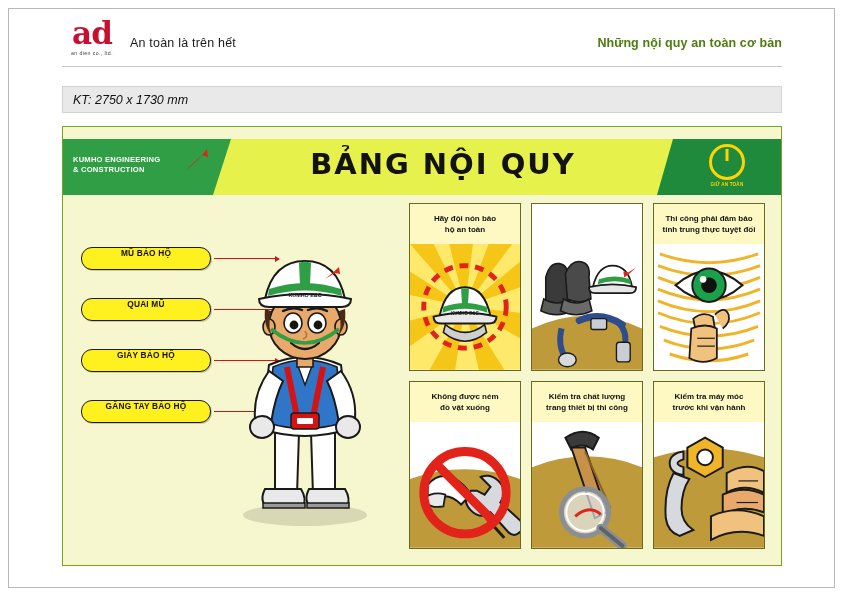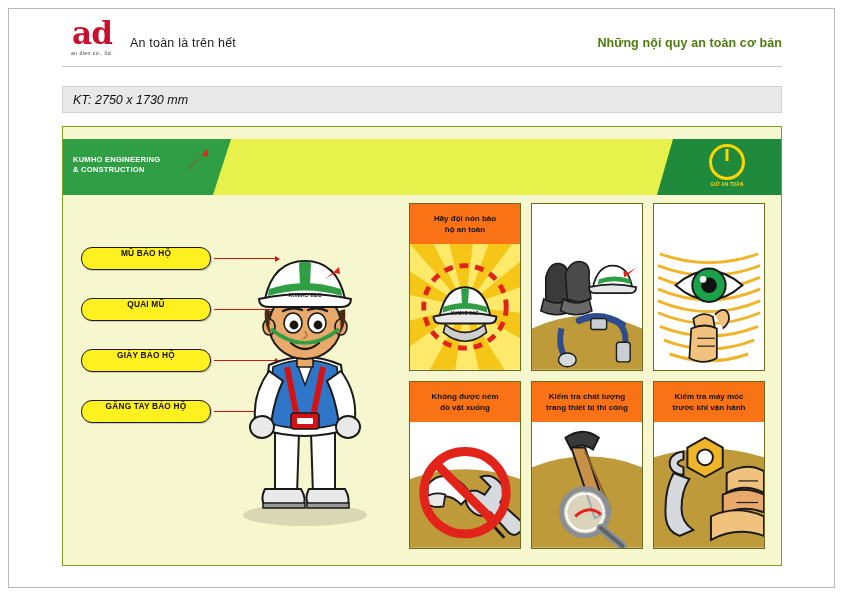--- a/index.html
+++ b/index.html
@@ -292,21 +292,21 @@
     align-items: center;
     justify-content: center;
     text-align: center;
     font-size: 8px;
     font-weight: bold;
     line-height: 11px;
     color: #111;
     padding: 0 3px;
     box-sizing: border-box;
   }
-  .cap-green { background: #f97316; text-align: center; }
+  .cap-green { background: #fef9c3; text-align: center; }
   .card-art {
     position: absolute;
     left: 0;
     top: 40px;
     right: 0;
     bottom: 0;
   }
 
   svg { display: block; }
 </style>
@@ -334,20 +334,21 @@
 
     <div class="poster-head">
       <div class="head-left"></div>
       <div class="kumho-txt">
         <div>KUMHO ENGINEERING</div>
         <div>&amp; CONSTRUCTION</div>
       </div>
       <svg class="kumho-swoosh" viewBox="0 0 28 28">
         <path d="M2 24 C10 18 18 10 24 2 L25 10 L19 8 Z" fill="#e2231a"></path>
       </svg>
+      <div class="poster-title">BẢNG NỘI QUY</div>
       <div class="head-right">
         <div class="safety-seal">
           <div class="seal-ring"></div>
           <div class="seal-text">GIỮ AN TOÀN</div>
         </div>
       </div>
     </div>
 
     <div class="labels">
       <div class="label-pill">
@@ -473,20 +474,21 @@
           <path d="M48 78 q22-10 44 4" stroke="#2f4d8c" stroke-width="7" fill="none" stroke-linecap="round"></path>
           <rect x="60" y="76" width="16" height="11" rx="2" fill="#c9cdd4" stroke="#1a1a1a" stroke-width="1.4"></rect>
           <path d="M88 80 q10 10 6 24" stroke="#2f4d8c" stroke-width="6" fill="none"></path>
           <rect x="86" y="100" width="14" height="20" rx="3" fill="#c9cdd4" stroke="#1a1a1a" stroke-width="1.4"></rect>
           <path d="M30 86 q-4 18 4 30" stroke="#2f4d8c" stroke-width="6" fill="none"></path>
           <ellipse cx="36" cy="118" rx="9" ry="7" fill="#d6d9de" stroke="#1a1a1a" stroke-width="1.4"></ellipse>
         </svg>
       </div>
 
       <div class="card">
+        <div class="card-cap cap-green">Thi công phải đảm bảo<br>tính trung thực tuyệt đối</div>
         <svg class="card-art" viewBox="0 0 112 128">
           <rect width="112" height="128" fill="#ffffff"></rect>
           <g stroke="#f0b429" stroke-width="3" fill="none">
             <path d="M6 10 q50 18 100 0"></path>
             <path d="M4 22 q52 20 104 0"></path>
             <path d="M4 34 q52 22 104 0"></path>
             <path d="M4 46 q52 22 104 0"></path>
             <path d="M4 58 q52 22 104 0"></path>
             <path d="M4 70 q52 22 104 0"></path>
             <path d="M6 84 q50 20 100 0"></path>

